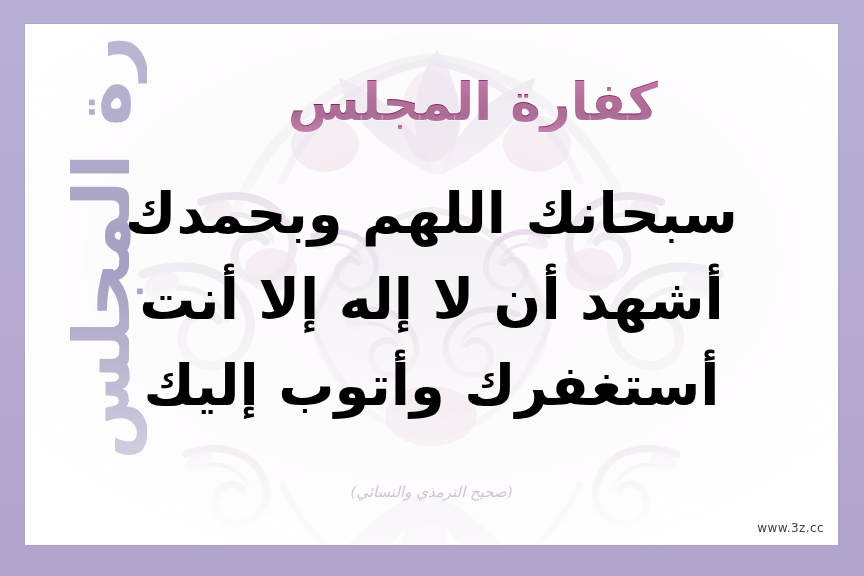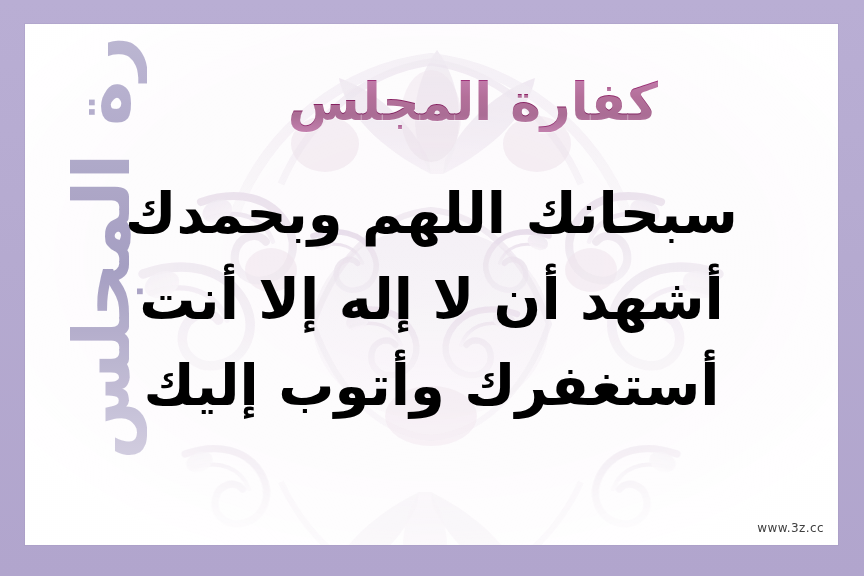--- a/index.html
+++ b/index.html
@@ -244,17 +244,18 @@
     <div class="vertical-word">كفارة المجلس</div>
 
     <div class="title">كفارة المجلس</div>
 
     <div class="dua">
       <span class="line line-1">سبحانك اللهم وبحمدك</span>
       <span class="line line-2">أشهد أن لا إله إلا أنت</span>
       <span class="line line-3">أستغفرك وأتوب إليك</span>
     </div>
 
+    <div class="source">(صحيح الترمذي والنسائي)</div>
 
     <div class="watermark">www.3z.cc</div>
 
   </div>
 </div>
 
 </body></html>

